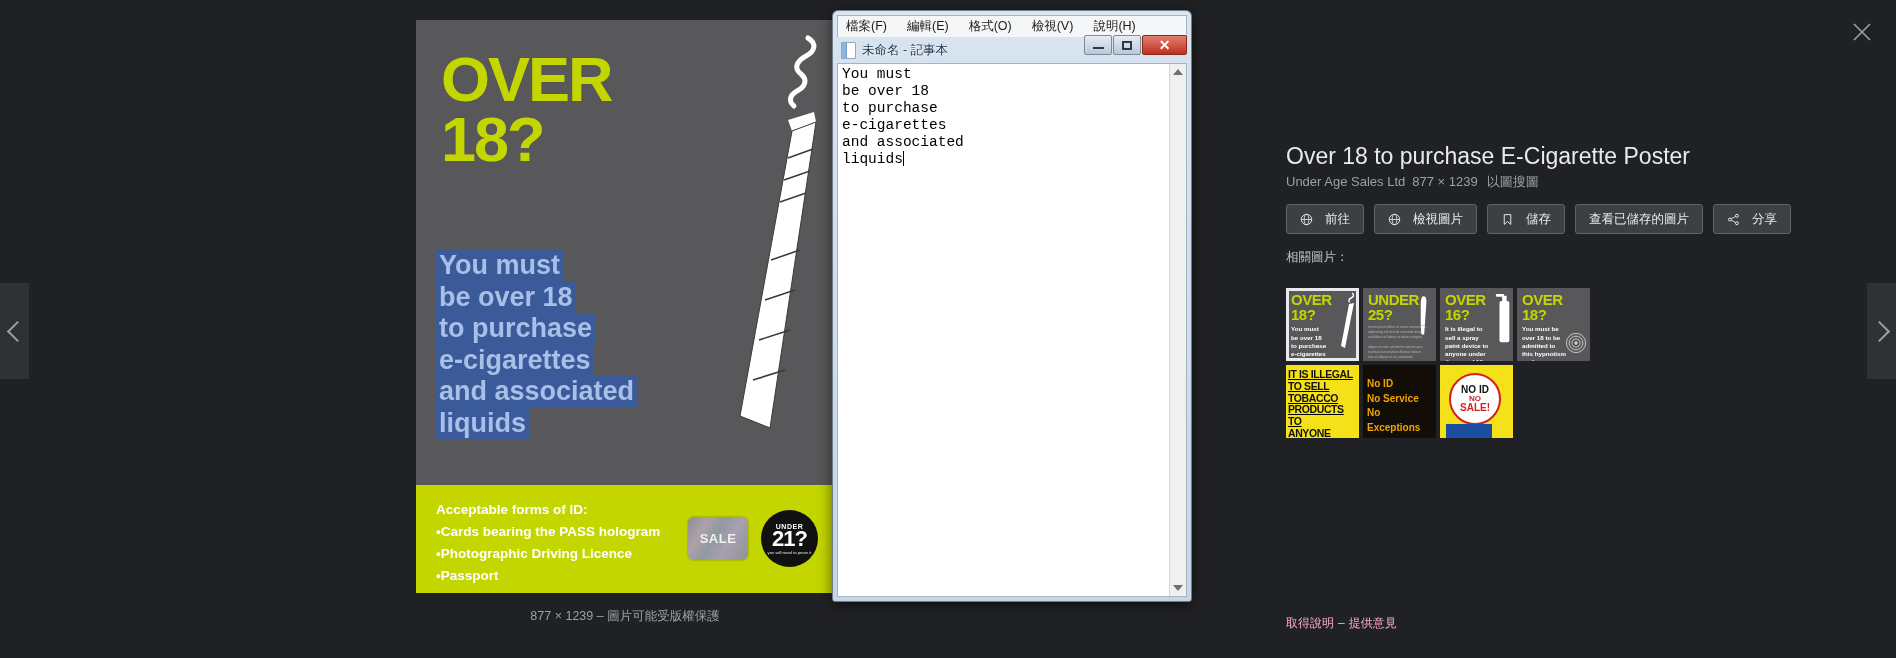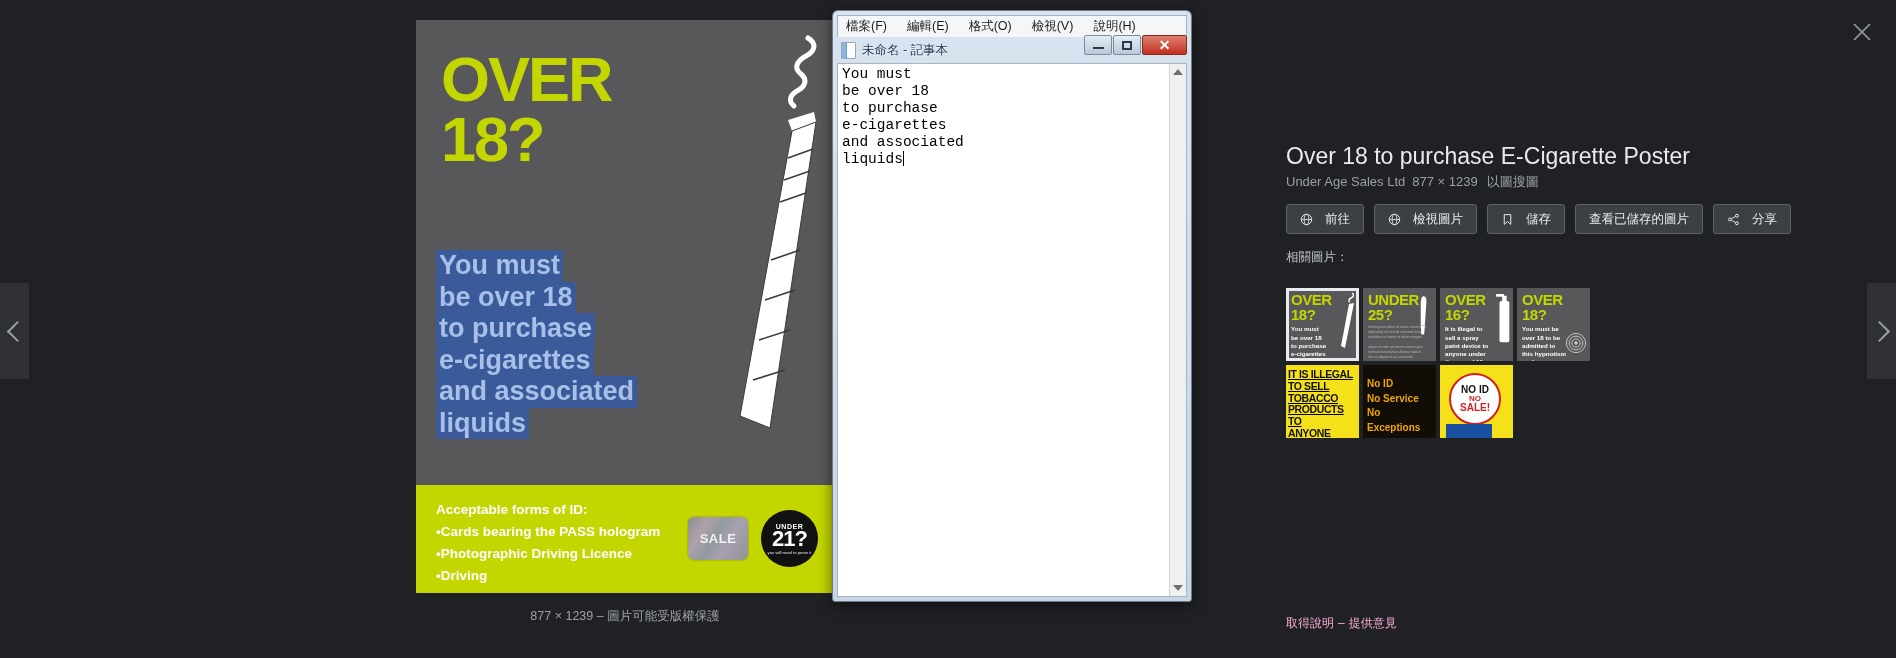--- a/index.html
+++ b/index.html
@@ -267,21 +267,21 @@
           <path d="M63 310 L94 300" stroke="#3a3a3a" stroke-width="1.6" fill="none"></path>
           <path d="M57 350 L89 340" stroke="#3a3a3a" stroke-width="1.6" fill="none"></path>
         </svg>
       </div>
 
       <div class="poster-foot">
         <div class="foot-text">
           <div>Acceptable forms of ID:</div>
           <div>•Cards bearing the PASS hologram</div>
           <div>•Photographic Driving Licence</div>
-          <div>•Driving</div>
+          <div>•Passport</div>
         </div>
         <div class="pass-card">
           <span>SALE</span>
         </div>
         <div class="under21">
           <span class="u21-top">UNDER</span>
           <span class="u21-num">21?</span>
           <span class="u21-bot">you will need to prove it</span>
         </div>
       </div>

